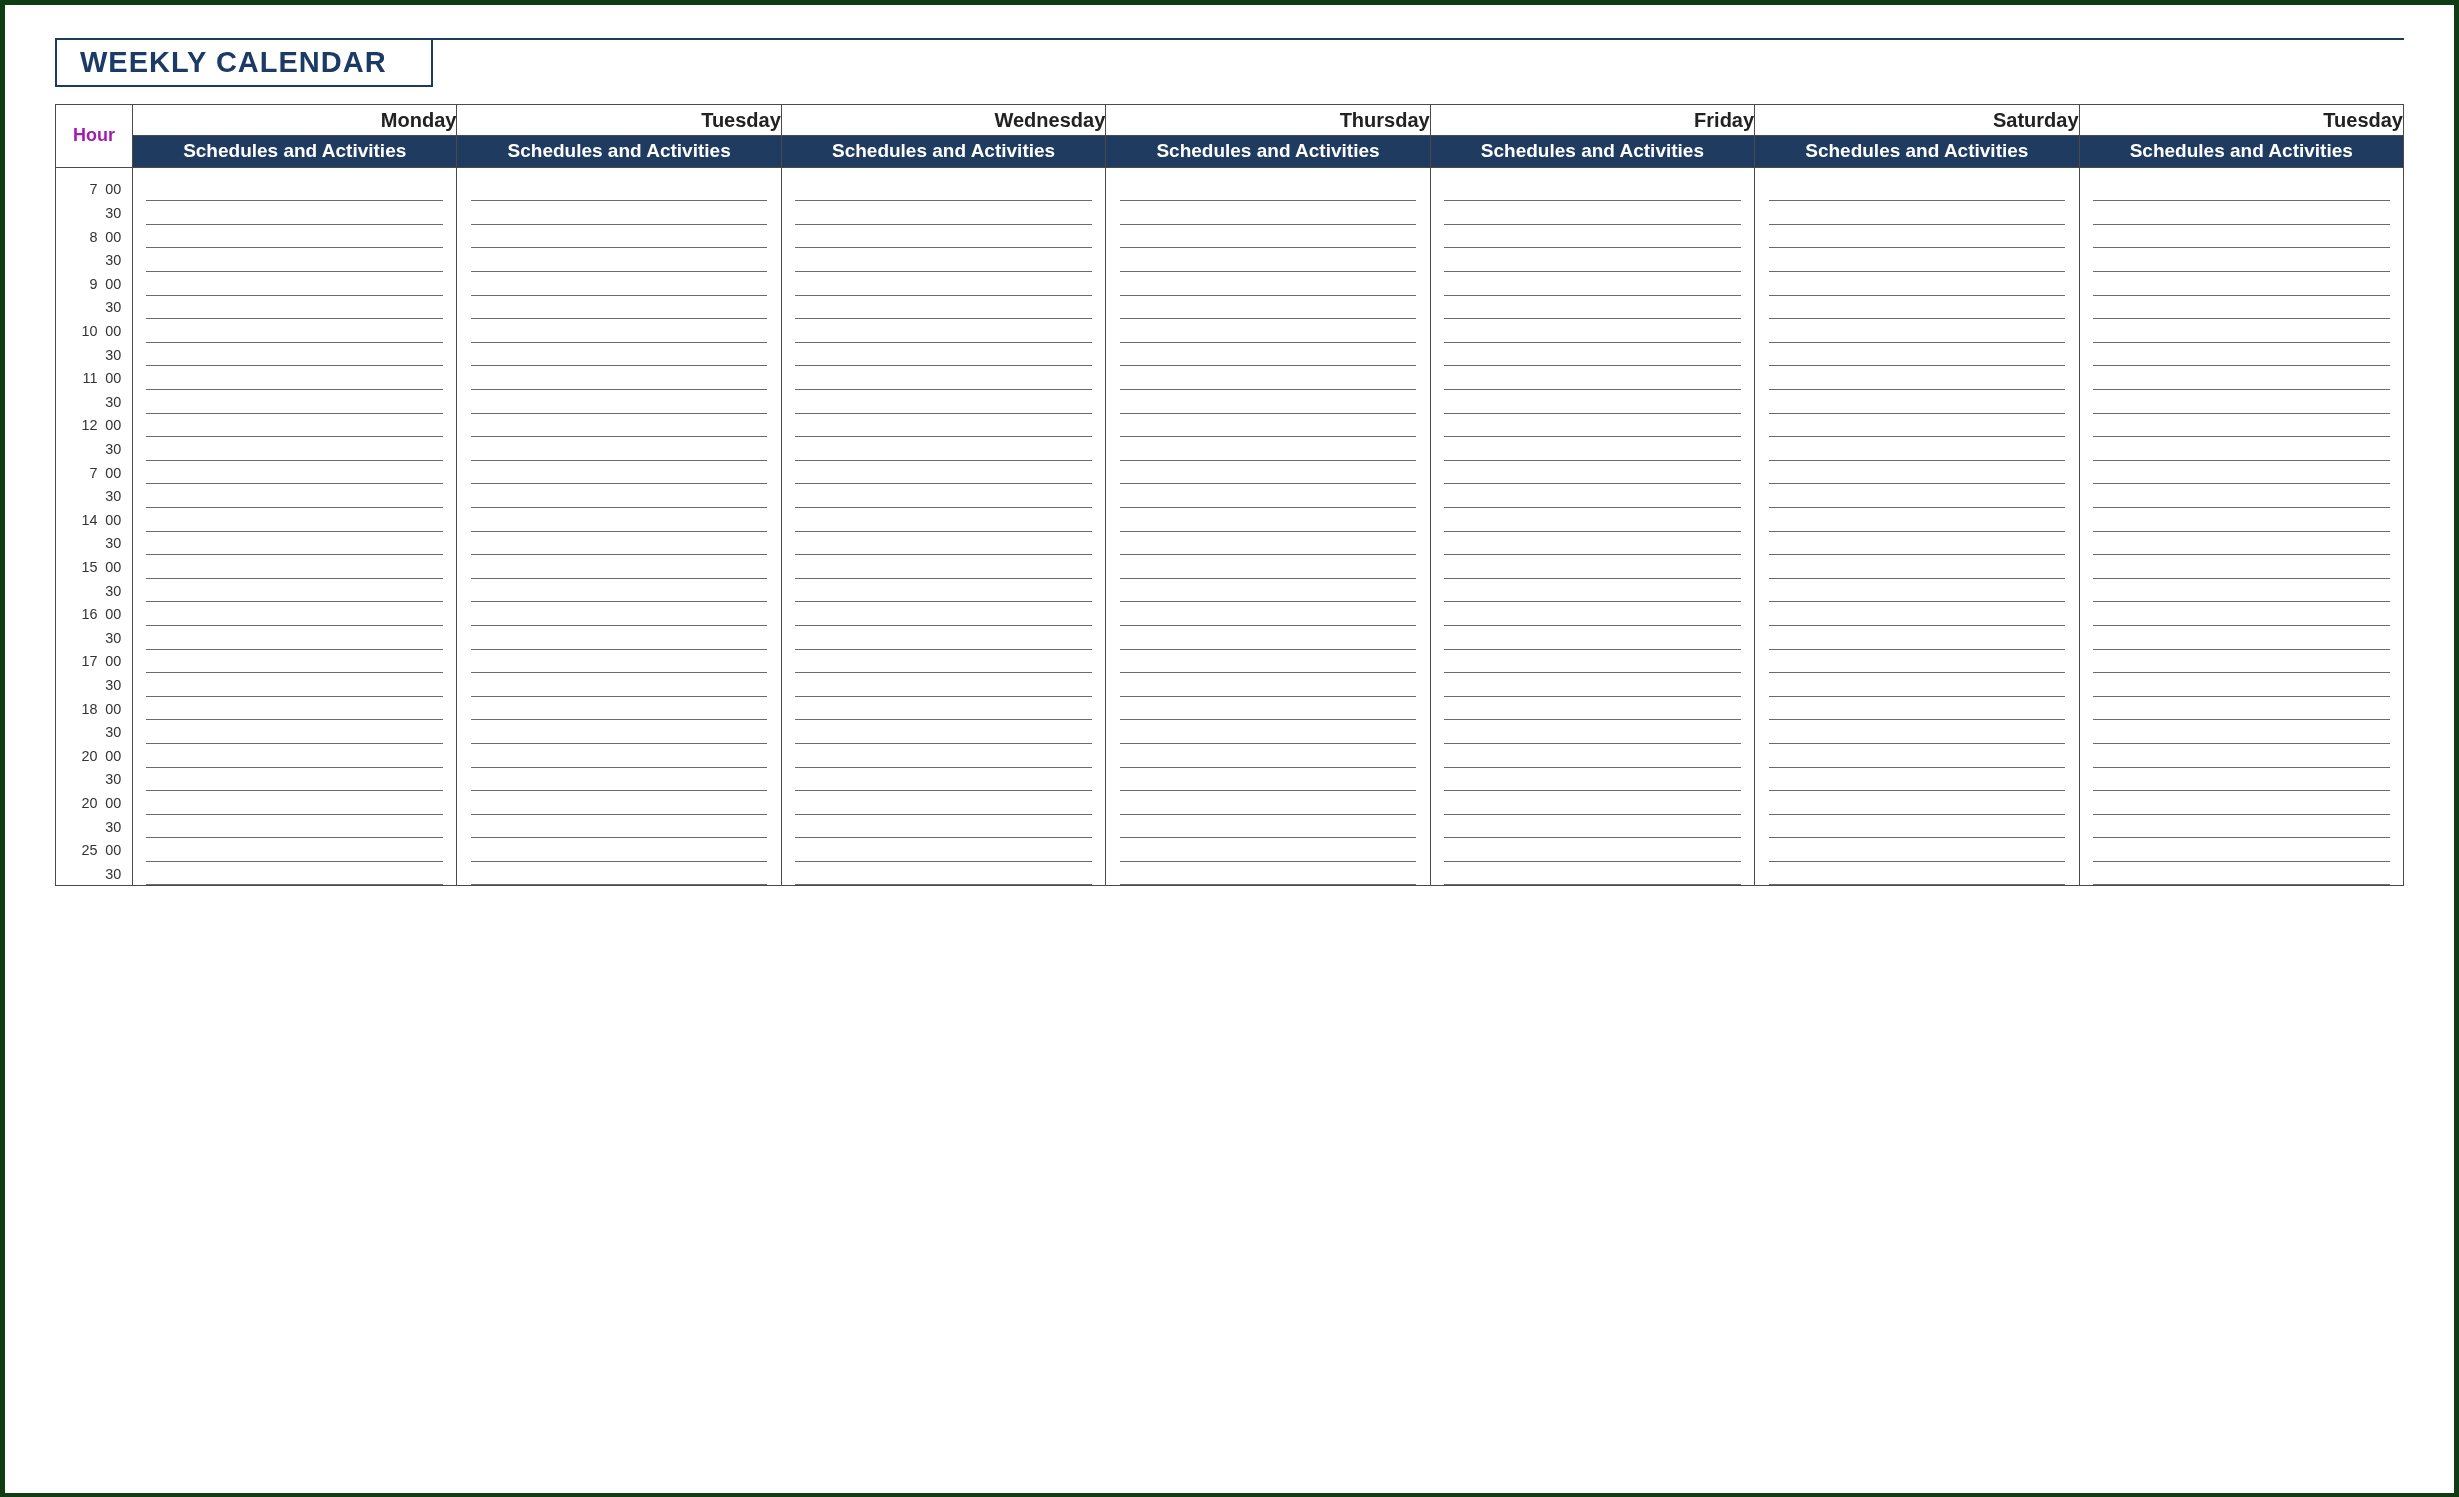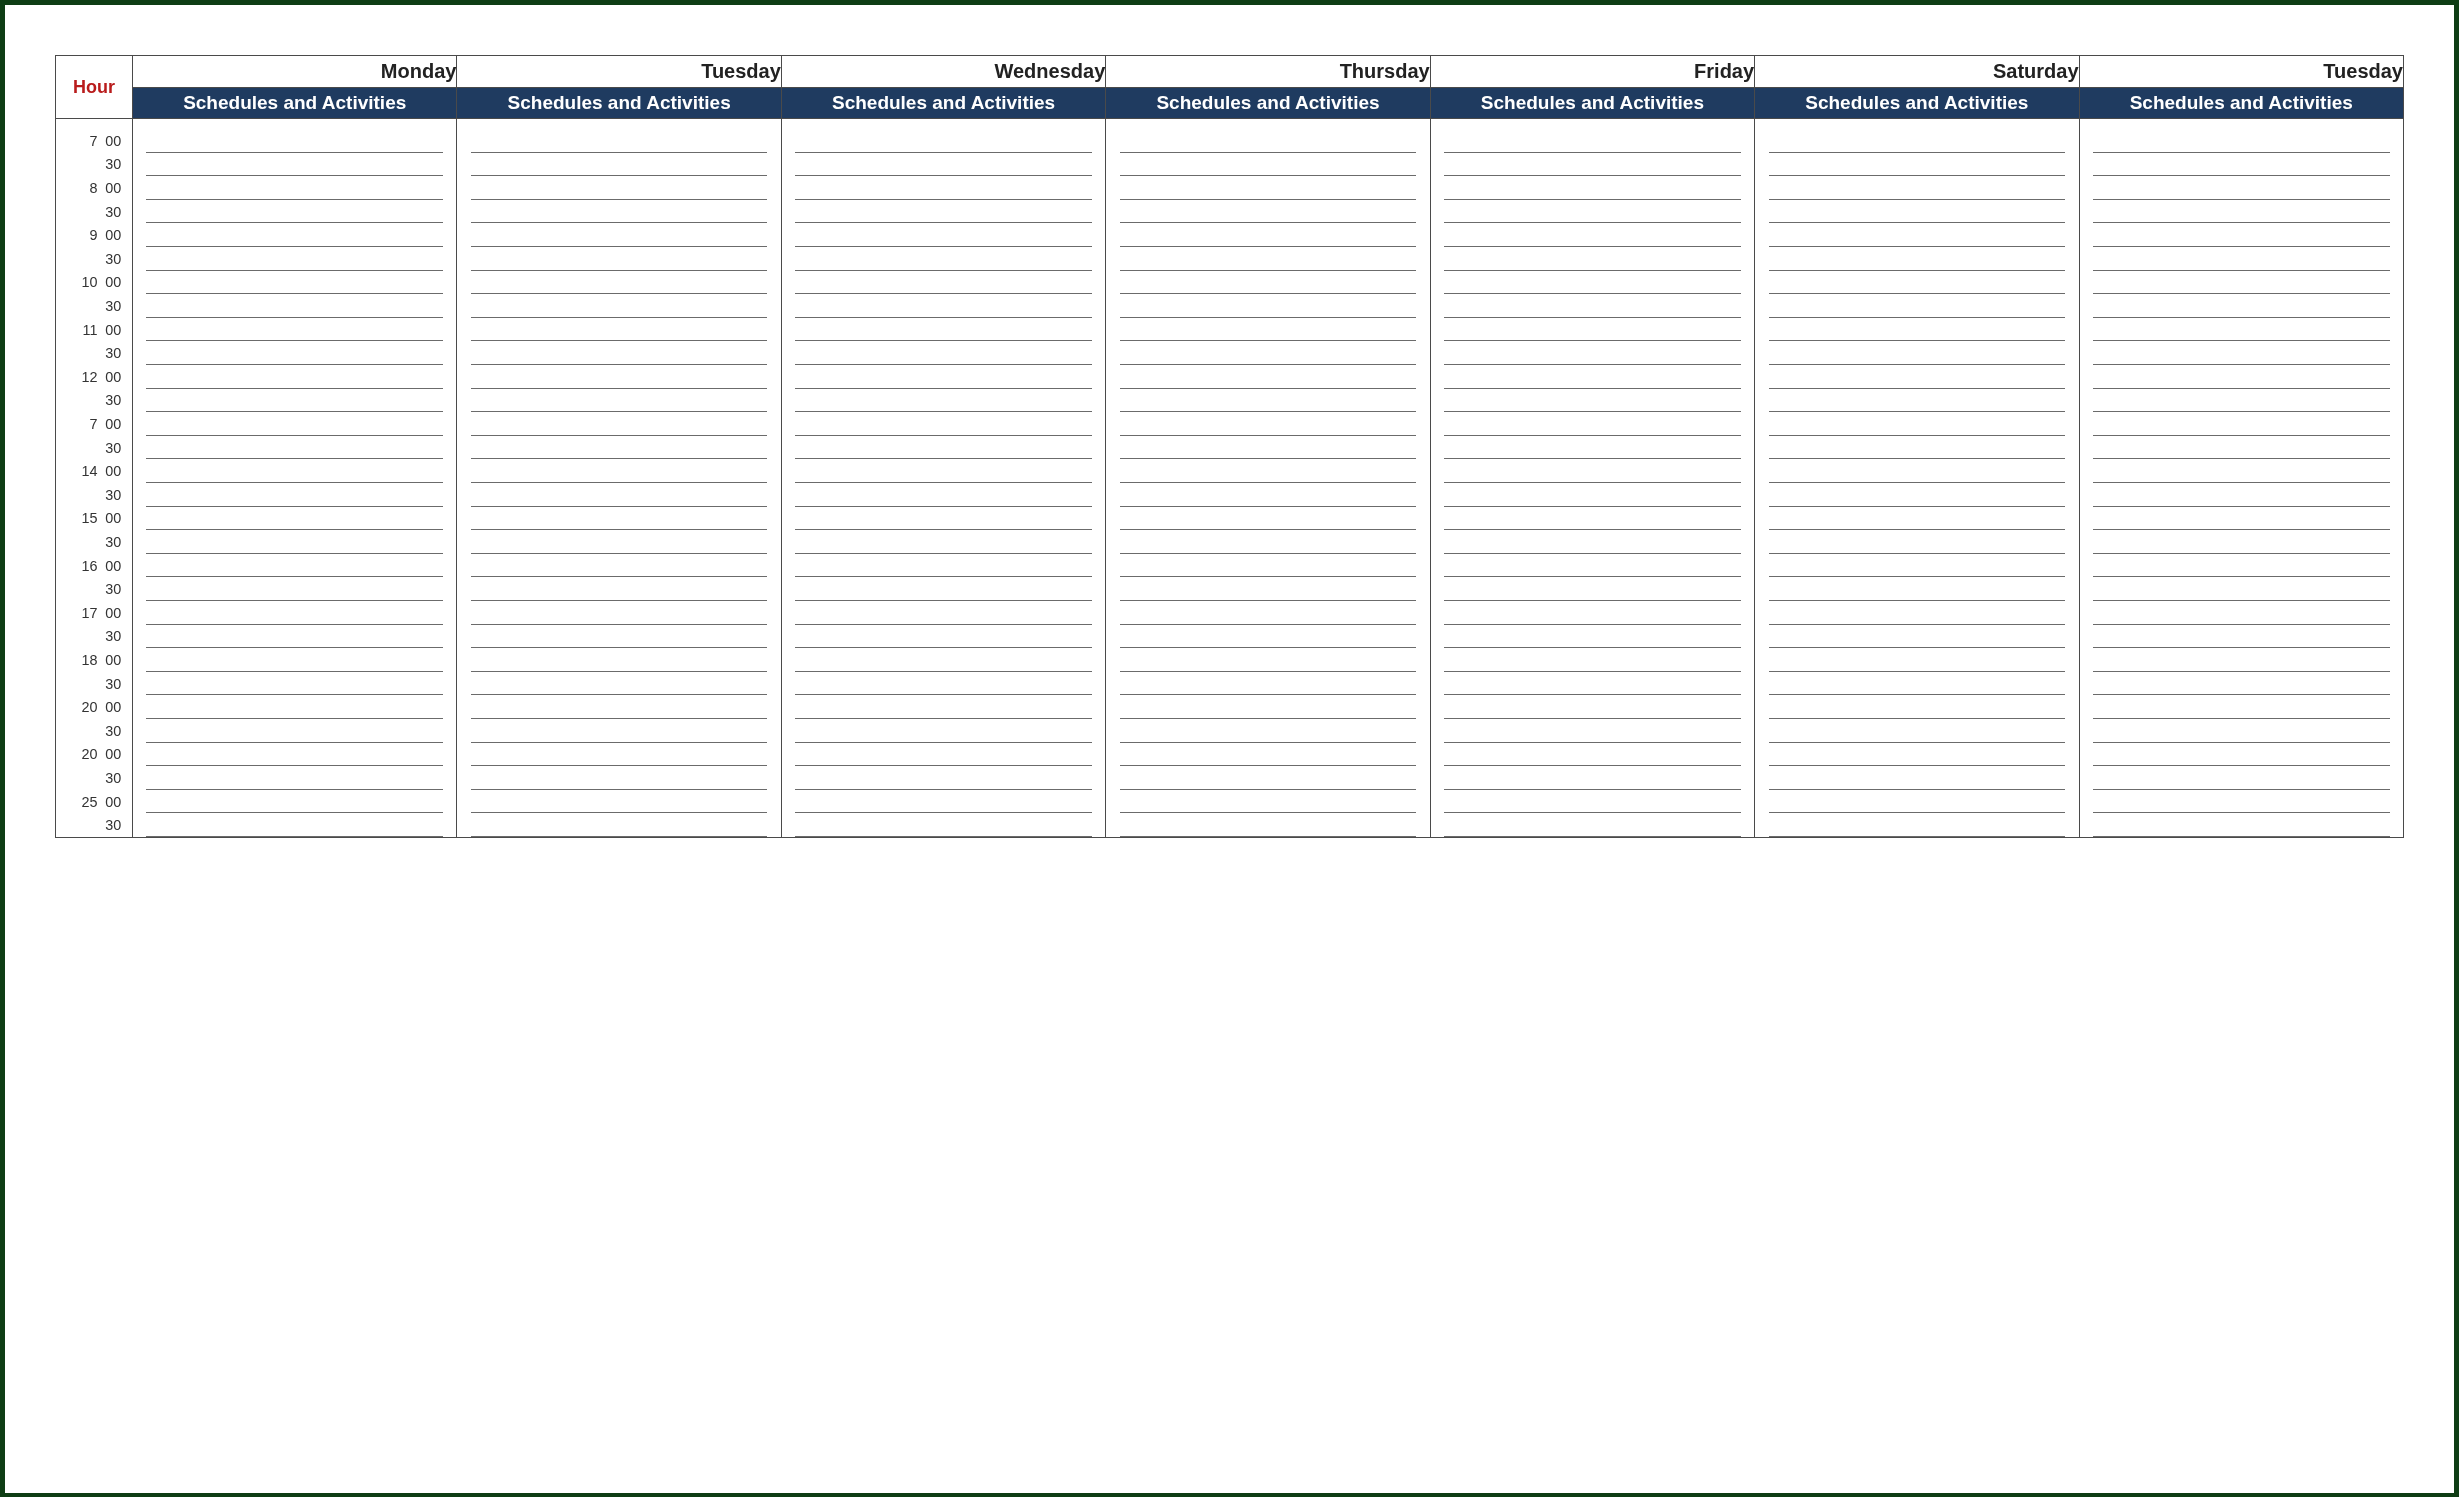--- a/index.html
+++ b/index.html
@@ -45,21 +45,21 @@
   }
   table.cal th, table.cal td {
     border: 1px solid #4a4a4a;
   }
   col.hour-col { width: 77px; }
   col.day-col  { width: auto; }
 
   th.hour-head {
     font-size: 18px;
     font-weight: 700;
-    color: #b91c1c;
+    color: #a21caf;
     background: #fff;
     vertical-align: middle;
     text-align: center;
   }
   th.day-head {
     font-size: 20px;
     font-weight: 700;
     color: #222;
     background: #fff;
     text-align: right;
@@ -127,20 +127,26 @@
   }
   .gap {
     height: 9.6px;
   }
 </style>
 </head>
 <body>
 
 <div class="sheet">
 
+  <div class="header-block">
+    <div class="title-box">
+      <span>WEEKLY CALENDAR</span>
+    </div>
+    <div class="rule"></div>
+  </div>
 
   <div style="height:17.3px"></div>
 
   <table class="cal">
     <colgroup>
       <col class="hour-col">
       <col class="day-col">
         <col class="day-col">
         <col class="day-col">
       <col class="day-col">

